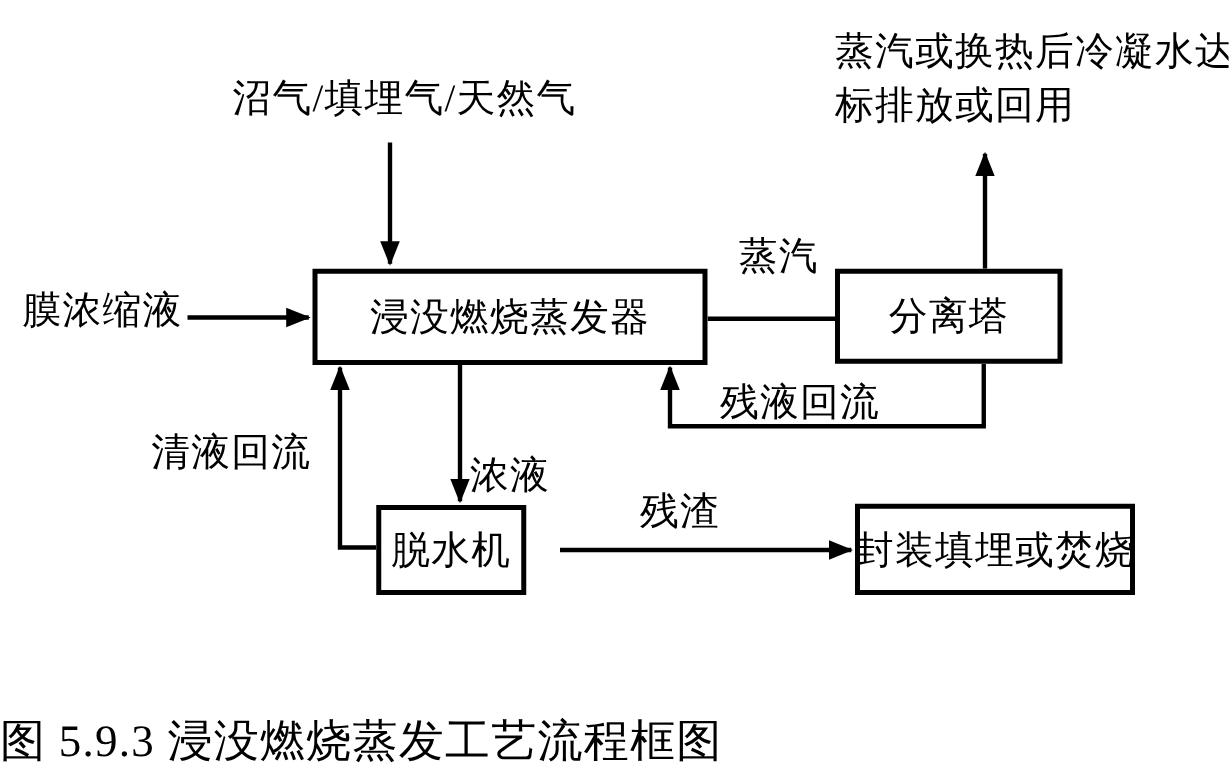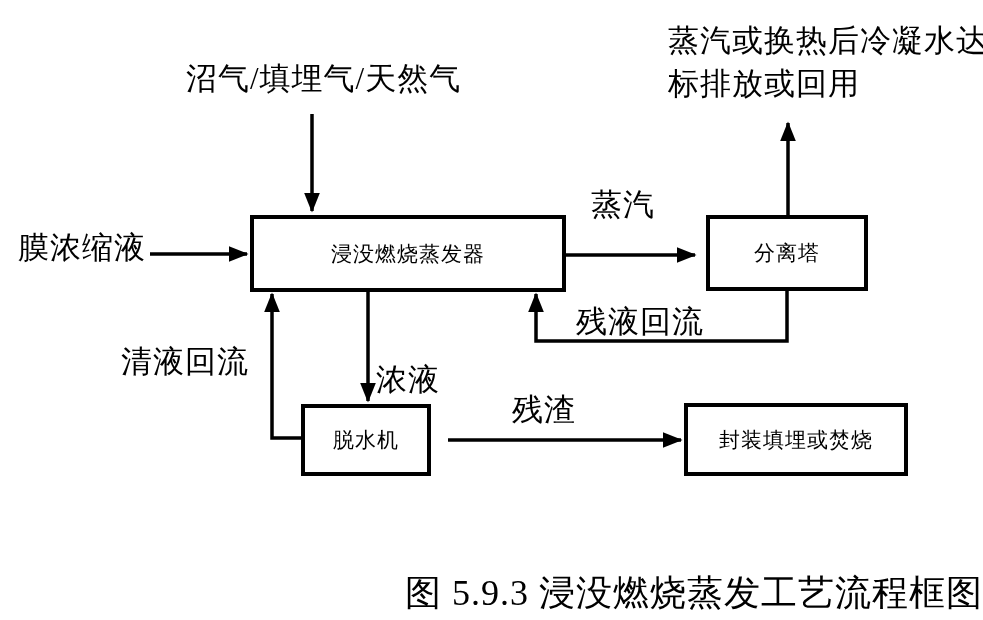--- a/index.html
+++ b/index.html
@@ -26,27 +26,27 @@
     pointer-events: none;
   }
   .node {
     position: absolute;
     box-sizing: border-box;
     border: 4px solid #000000;
     background: #ffffff;
     display: flex;
     align-items: center;
     justify-content: center;
-    font-size: 21px;
+    font-size: 31px;
     letter-spacing: 1px;
     white-space: nowrap;
   }
   .node-evaporator { left: 250px; top: 215px; width: 316px; height: 77px; }
-  .node-separator  { left: 706px; top: 215px; width: 162px; height: 76px; }
-  .node-dewaterer  { left: 301px; top: 404px; width: 130px; height: 72px; }
+  .node-separator  { left: 668px; top: 215px; width: 182px; height: 76px; }
+  .node-dewaterer  { left: 301px; top: 404px; width: 120px; height: 72px; }
   .node-disposal   { left: 684px; top: 403px; width: 224px; height: 73px; }
 
   .lbl {
     position: absolute;
     font-size: 31px;
     line-height: 1.16;
     white-space: nowrap;
     letter-spacing: 1px;
   }
   .lbl-fuel        { left: 186px; top: 61px; font-family: Liberation Serif, serif; }
@@ -56,21 +56,21 @@
   .lbl-resreflux   { left: 576px; top: 304px; }
   .lbl-clearreflux { left: 121px; top: 344px; }
   .lbl-concentrate { left: 376px; top: 326px; margin-top: 36px; }
   .lbl-residue     { left: 512px; top: 394px; font-family: Liberation Mono, monospace; }
 
   .caption {
     position: absolute;
     left: 0;
     top: 569px;
     width: 983px;
-    text-align: right;
+    text-align: left;
     font-size: 36px;
     letter-spacing: 1px;
     white-space: nowrap;
   }
 </style>
 </head>
 <body>
 
 <div class="stage">
 

